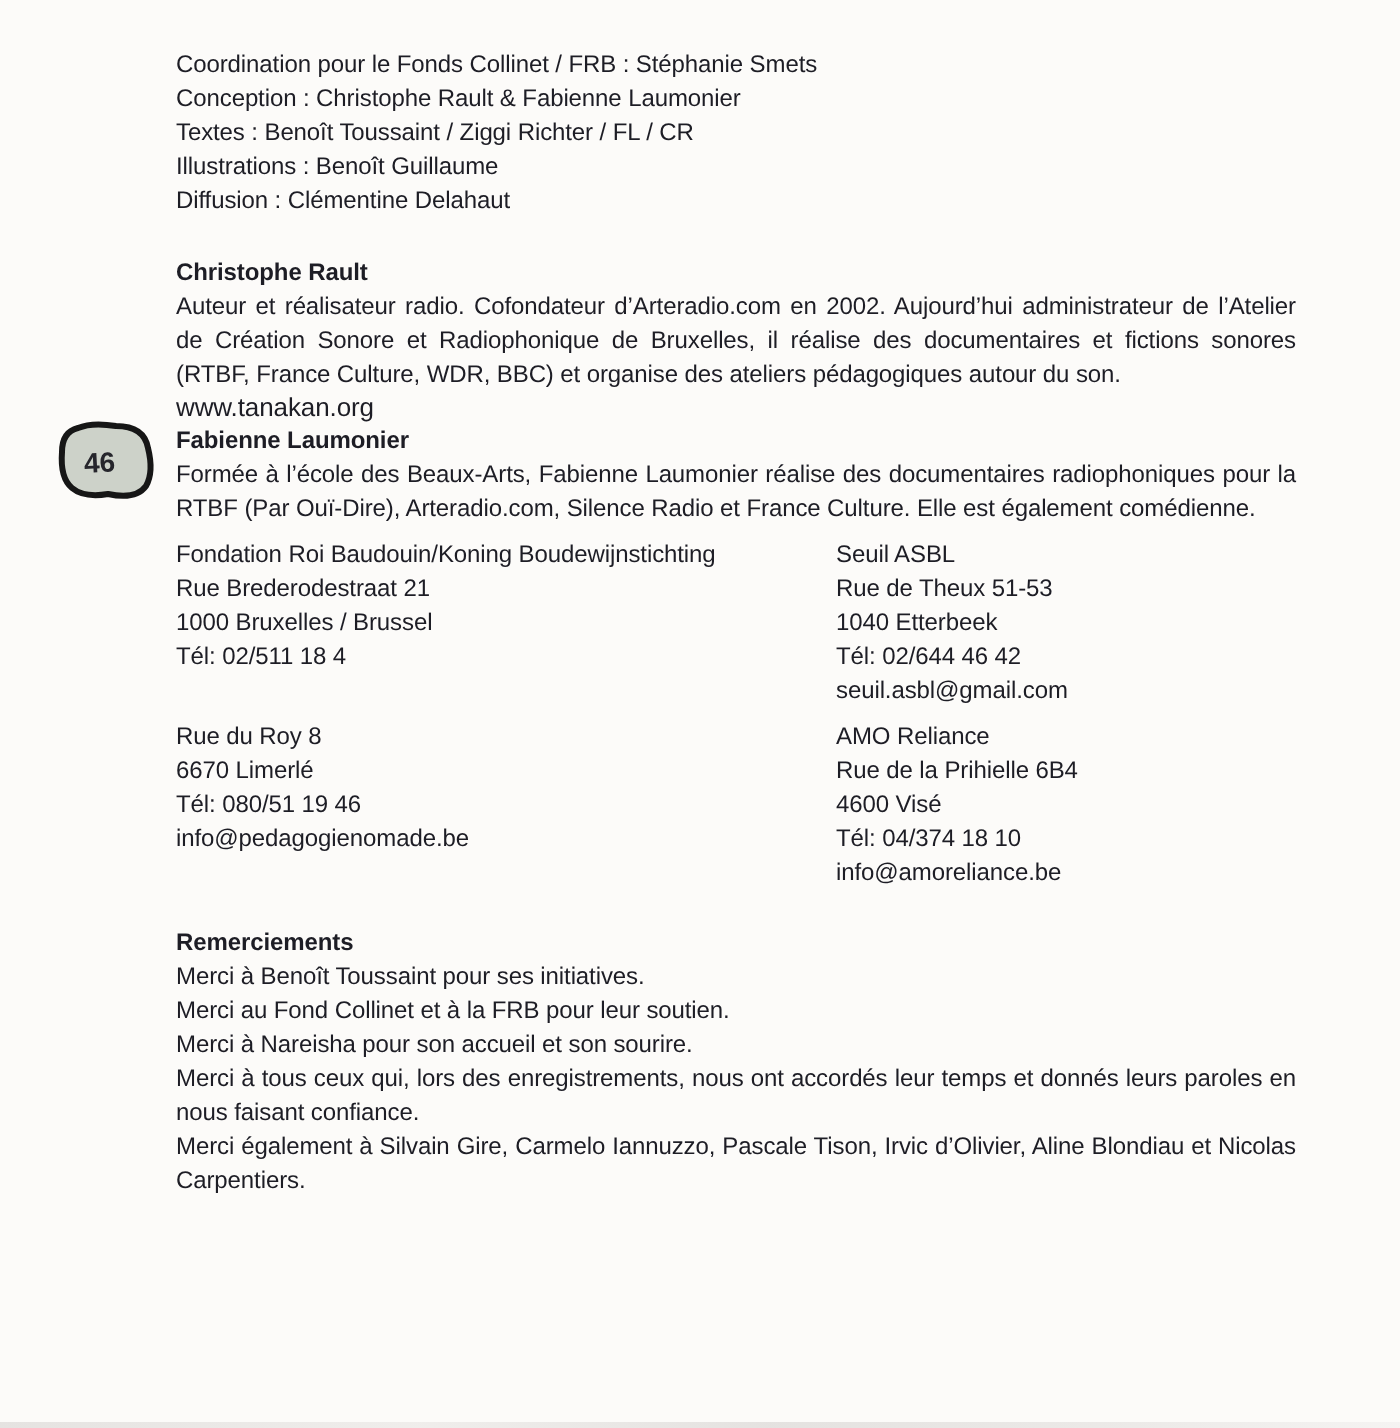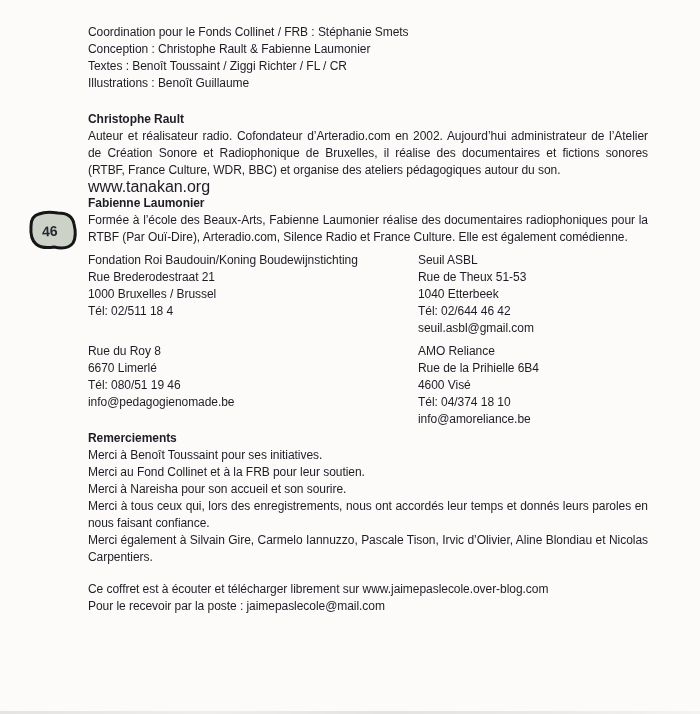--- a/index.html
+++ b/index.html
@@ -12,28 +12,28 @@
     overflow:hidden;
   }
   .content{
     position:absolute;left:88px;top:24px;width:560px;
     font-size:12px;line-height:17px;letter-spacing:-0.05px;
   }
   .credits{margin-bottom:19px;}
   .line{white-space:nowrap;}
   .bio-name{font-weight:bold;}
   .just{text-align:justify;}
-  .bio-url{font-size:16px;line-height:16px;}
+  .bio-url{font-size:13px;line-height:16px;}
   .addresses{
     display:grid;
     grid-template-columns:330px 1fr;
     row-gap:6px;
     margin-top:6px;
   }
-  .thanks{margin-top:2px;}
+  .thanks{margin-top:18px;}
   .thanks-title{font-weight:bold;}
   .footer{margin-top:15px;}
   .badge{
     position:absolute;left:27px;top:209px;width:52px;height:44px;
   }
   .scan-edge{
     position:absolute;left:0;right:0;bottom:0;height:3px;
     background:linear-gradient(to right,#d9d6d4 0%,#e9e6e4 30%,#d8d5d3 55%,#e3e0de 80%,#f1efee 100%);
     opacity:.65;
   }
@@ -50,20 +50,21 @@
     </svg>
   </div>
 
   <div class="content">
 
     <div class="credits">
       <div class="line">Coordination pour le Fonds Collinet / FRB : Stéphanie Smets</div>
       <div class="line">Conception : Christophe Rault &amp; Fabienne Laumonier</div>
       <div class="line">Textes : Benoît Toussaint / Ziggi Richter / FL / CR</div>
       <div class="line">Illustrations : Benoît Guillaume</div>
+      <div class="line">Diffusion : Clémentine Delahaut</div>
     </div>
 
     <div>
       <div class="bio-name">Christophe Rault</div>
       <div class="just">Auteur et réalisateur radio. Cofondateur d’Arteradio.com en 2002. Aujourd’hui administrateur de l’Atelier de Création Sonore et Radiophonique de Bruxelles, il réalise des documentaires et fictions sonores (RTBF, France Culture, WDR, BBC) et organise des ateliers pédagogiques autour du son.</div>
       <div class="bio-url">www.tanakan.org</div>
       <div class="bio-name">Fabienne Laumonier</div>
       <div class="just">Formée à l’école des Beaux-Arts, Fabienne Laumonier réalise des documentaires radiophoniques pour la RTBF (Par Ouï-Dire), Arteradio.com, Silence Radio et France Culture. Elle est également comédienne.</div>
     </div>
 
@@ -98,21 +99,17 @@
 
     <div class="thanks">
       <div class="thanks-title">Remerciements</div>
       <div>Merci à Benoît Toussaint pour ses initiatives.</div>
       <div>Merci au Fond Collinet et à la FRB pour leur soutien.</div>
       <div>Merci à Nareisha pour son accueil et son sourire.</div>
       <div class="just">Merci à tous ceux qui, lors des enregistrements, nous ont accordés leur temps et donnés leurs paroles en nous faisant confiance.</div>
       <div class="just">Merci également à Silvain Gire, Carmelo Iannuzzo, Pascale Tison, Irvic d’Olivier, Aline Blondiau et Nicolas Carpentiers.</div>
     </div>
 
-    <div class="footer">
-      <div>Ce coffret est à écouter et télécharger librement sur www.jaimepaslecole.over-blog.com</div>
-      <div>Pour le recevoir par la poste : jaimepaslecole@mail.com</div>
-    </div>
 
   </div>
 
   <div class="scan-edge"></div>
 </div>
 
 </body></html>

